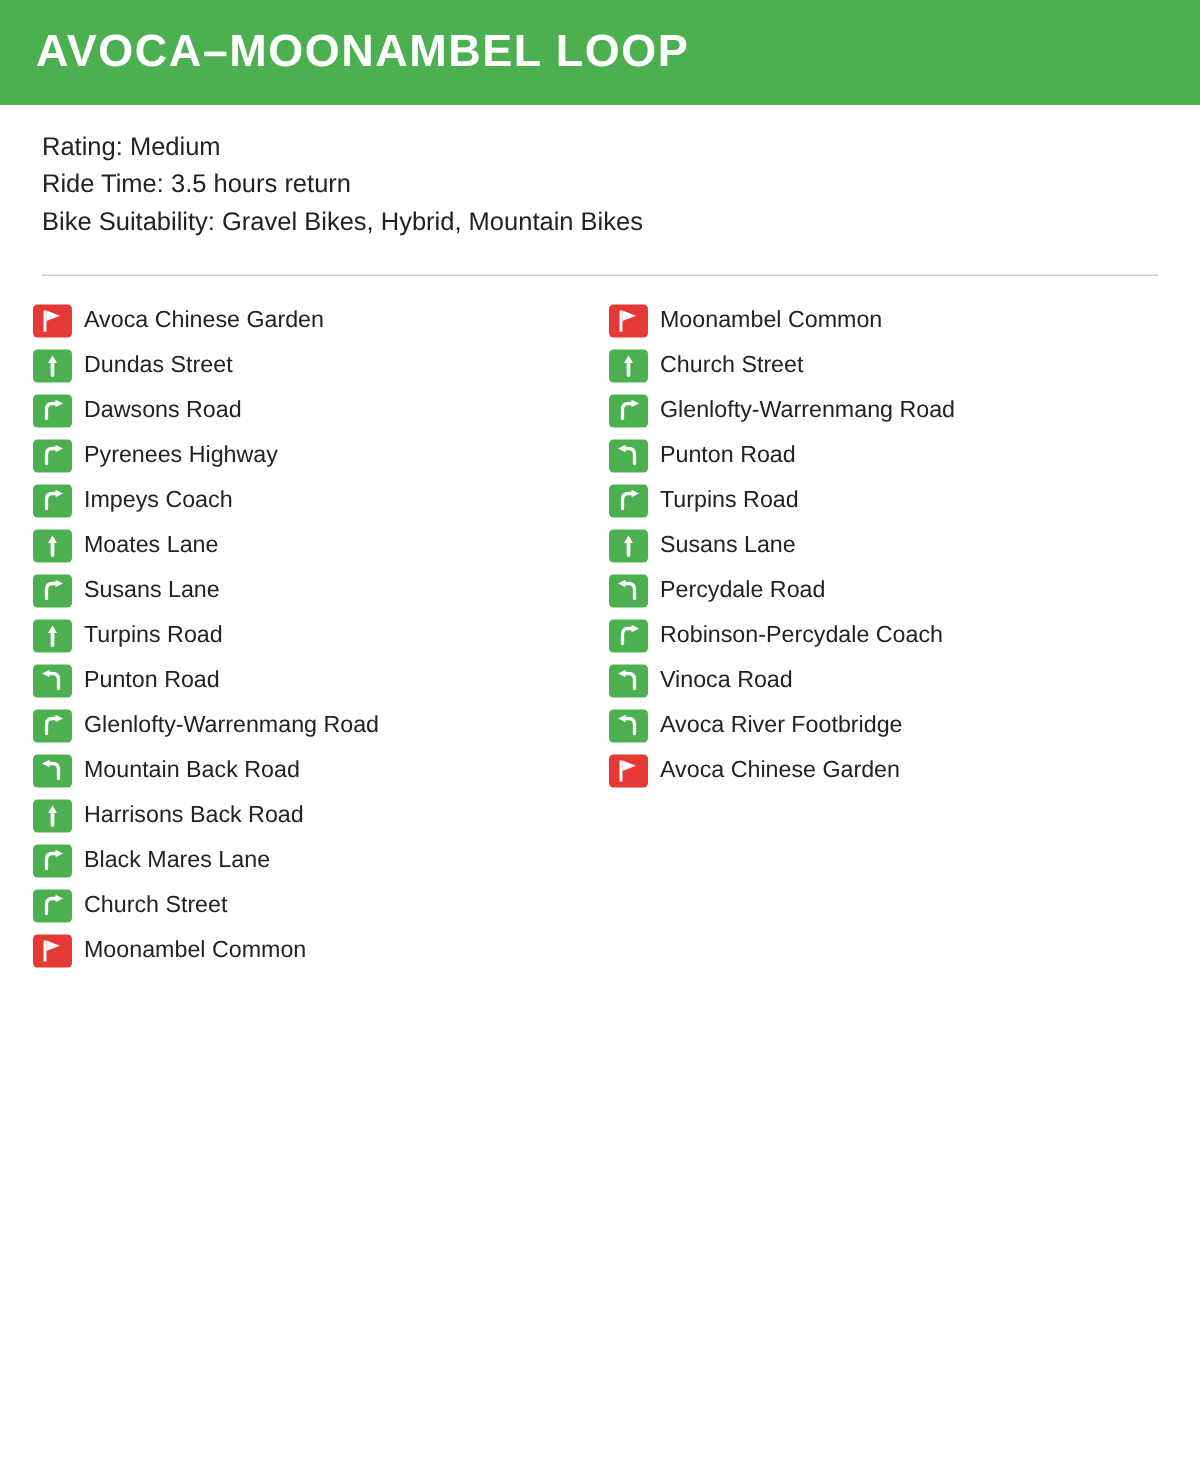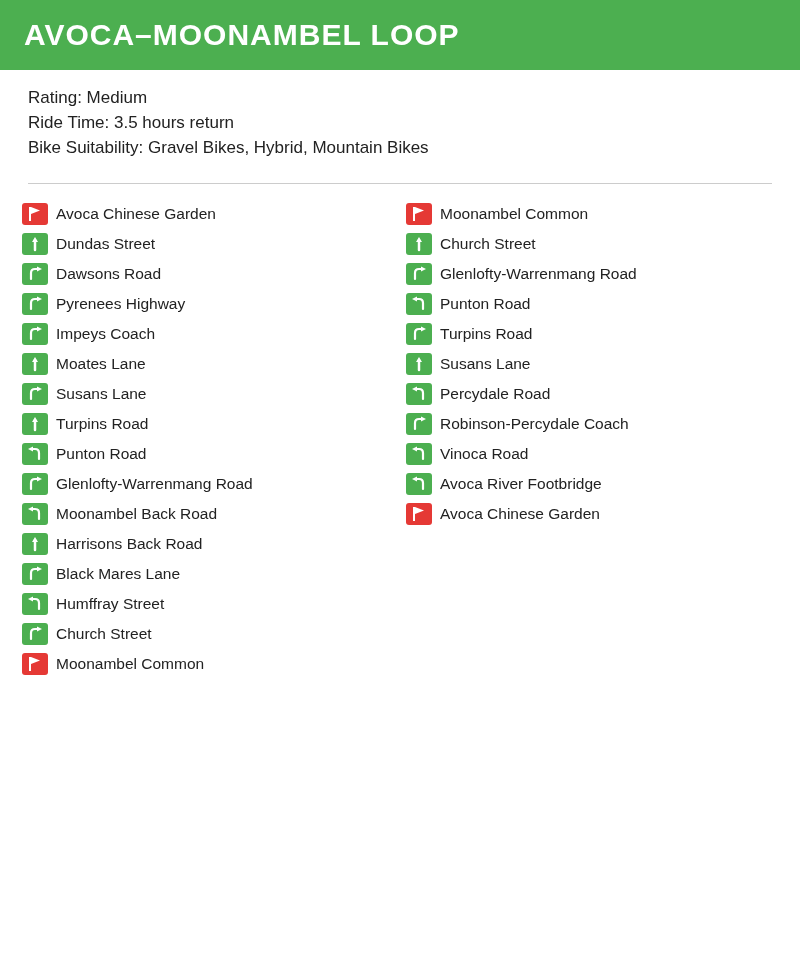--- a/index.html
+++ b/index.html
@@ -199,48 +199,39 @@
         </div>
         <span>Glenlofty-Warrenmang Road</span>
       </div>
       <div class="route-item">
         <div class="route-icon icon-left">
           <svg viewBox="0 0 18 18" fill="none" xmlns="http://www.w3.org/2000/svg">
       <path d="M13 14 L13 8 Q13 4 9 4 L6 4" stroke="white" stroke-width="2.2" stroke-linecap="round" fill="none"></path>
       <polygon points="2,4 7,1.5 7,6.5" fill="white"></polygon>
     </svg>
         </div>
-        <span>Moonambel Back Road</span>
+        <span>Mountain Back Road</span>
       </div>
       <div class="route-item">
         <div class="route-icon icon-straight">
           <svg viewBox="0 0 18 18" fill="none" xmlns="http://www.w3.org/2000/svg">
       <line x1="9" y1="15" x2="9" y2="5" stroke="white" stroke-width="2.5" stroke-linecap="round"></line>
       <polygon points="9,2 6,7 12,7" fill="white"></polygon>
     </svg>
         </div>
         <span>Harrisons Back Road</span>
       </div>
       <div class="route-item">
         <div class="route-icon icon-right">
           <svg viewBox="0 0 18 18" fill="none" xmlns="http://www.w3.org/2000/svg">
       <path d="M5 14 L5 8 Q5 4 9 4 L12 4" stroke="white" stroke-width="2.2" stroke-linecap="round" fill="none"></path>
       <polygon points="16,4 11,1.5 11,6.5" fill="white"></polygon>
     </svg>
         </div>
         <span>Black Mares Lane</span>
-      </div>
-      <div class="route-item">
-        <div class="route-icon icon-left">
-          <svg viewBox="0 0 18 18" fill="none" xmlns="http://www.w3.org/2000/svg">
-      <path d="M13 14 L13 8 Q13 4 9 4 L6 4" stroke="white" stroke-width="2.2" stroke-linecap="round" fill="none"></path>
-      <polygon points="2,4 7,1.5 7,6.5" fill="white"></polygon>
-    </svg>
-        </div>
-        <span>Humffray Street</span>
       </div>
       <div class="route-item">
         <div class="route-icon icon-right">
           <svg viewBox="0 0 18 18" fill="none" xmlns="http://www.w3.org/2000/svg">
       <path d="M5 14 L5 8 Q5 4 9 4 L12 4" stroke="white" stroke-width="2.2" stroke-linecap="round" fill="none"></path>
       <polygon points="16,4 11,1.5 11,6.5" fill="white"></polygon>
     </svg>
         </div>
         <span>Church Street</span>
       </div>

